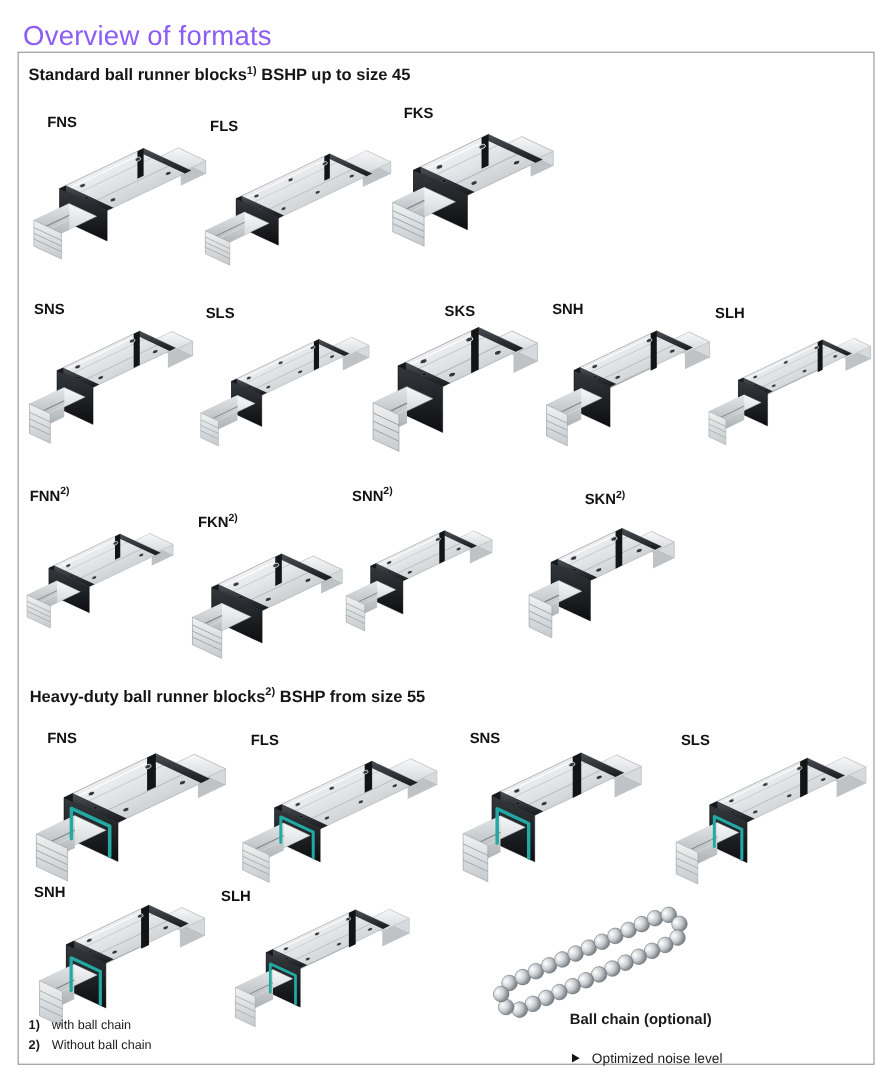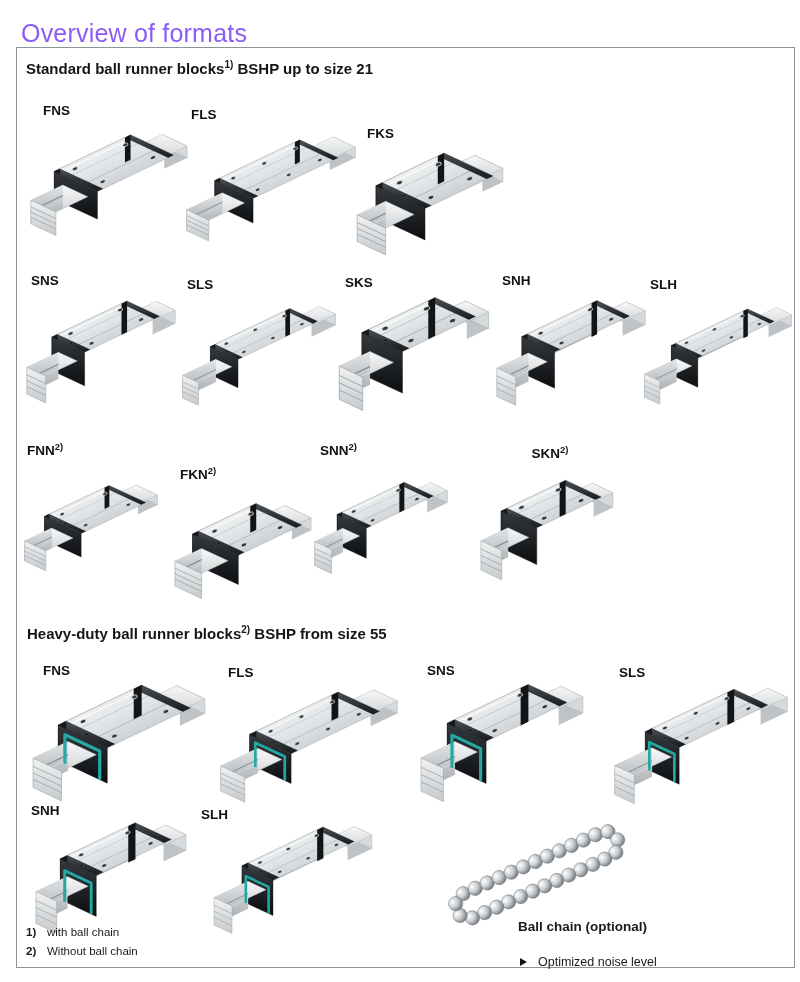--- a/index.html
+++ b/index.html
@@ -77,21 +77,21 @@
     </radialGradient>
   </defs>
 </svg>
 </div>
 
 <h1 class="page-title">Overview of formats</h1>
 
 <div class="panel">
 
   <div class="sec-heading h-std">
-    <span>Standard ball runner blocks</span><sup>1)</sup><span> BSHP up to size 21</span>
+    <span>Standard ball runner blocks</span><sup>1)</sup><span> BSHP up to size 45</span>
   </div>
 
   <div class="sec-heading h-hd">
     <span>Heavy-duty ball runner blocks</span><sup>2)</sup><span> BSHP from size 55</span>
   </div>
 
   <div id="figures">
       <div class="fig" style="left: 12px; top: 55px; width: 160px; height: 146px;">
         <div class="fig-label" style="padding-left: 14px;"><span>FNS</span><sup></sup></div>
         <div class="fig-img">
@@ -157,21 +157,21 @@
             <line x1="-34.3" y1="54.0" x2="-7.1" y2="66.7" stroke="#9aa0a3" stroke-width="0.8"></line>
             <ellipse cx="22.5" cy="-2.8" rx="3" ry="1.8" transform="rotate(-22 22.5 -2.8)" fill="#34383c" stroke="#eceeef" stroke-width="0.7"></ellipse>
             <ellipse cx="52.5" cy="11.2" rx="3" ry="1.8" transform="rotate(-22 52.5 11.2)" fill="#34383c" stroke="#eceeef" stroke-width="0.7"></ellipse>
             <ellipse cx="60.3" cy="-20.8" rx="3" ry="1.8" transform="rotate(-22 60.3 -20.8)" fill="#34383c" stroke="#eceeef" stroke-width="0.7"></ellipse>
             <ellipse cx="90.3" cy="-6.9" rx="3" ry="1.8" transform="rotate(-22 90.3 -6.9)" fill="#34383c" stroke="#eceeef" stroke-width="0.7"></ellipse>
             <ellipse cx="98.2" cy="-38.9" rx="3" ry="1.8" transform="rotate(-22 98.2 -38.9)" fill="#34383c" stroke="#eceeef" stroke-width="0.7"></ellipse>
             <ellipse cx="128.1" cy="-24.9" rx="3" ry="1.8" transform="rotate(-22 128.1 -24.9)" fill="#34383c" stroke="#eceeef" stroke-width="0.7"></ellipse>
           </svg>
         </div>
       </div>
-      <div class="fig" style="left: 338px; top: 78px; width: 150px; height: 138px;">
+      <div class="fig" style="left: 338px; top: 47px; width: 150px; height: 138px;">
         <div class="fig-label" style="padding-left: 12px;"><span>FKS</span><sup></sup></div>
         <div class="fig-img">
           <svg viewBox="-19.990399999999994 -33.08 143.1504 101.16879999999999" preserveAspectRatio="xMidYMid meet">
             <polygon points="101.6,-7.0 121.2,-16.4 121.2,-3.6 101.6,5.7" fill="#bfc3c6"></polygon>
             <polygon points="94.0,-29.0 121.2,-16.4 121.2,-3.6 94.0,-16.3" fill="#d6dadc" stroke="#a8acaf" stroke-width="0.4"></polygon>
             <polygon points="74.5,-19.7 94.0,-29.0 121.2,-16.4 101.6,-7.0" fill="url(#gRailTop)" stroke="#aab0b3" stroke-width="0.5"></polygon>
             <polygon points="0.0,0.0 65.1,-31.1 65.1,-6.1 0.0,25.0" fill="url(#gSide)" stroke="#888c8f" stroke-width="0.4"></polygon>
             <line x1="0.0" y1="13.8" x2="65.1" y2="-17.3" stroke="#7e8386" stroke-width="0.8"></line>
             <line x1="0.0" y1="3.8" x2="65.1" y2="-27.3" stroke="#f4f6f7" stroke-width="0.8"></line>
             <polygon points="0.0,0.0 65.1,-31.1 111.9,-9.2 46.8,21.8" fill="url(#gTop)" stroke="#9ca0a3" stroke-width="0.5"></polygon>
@@ -265,21 +265,21 @@
             <ellipse cx="20.6" cy="-3.7" rx="3" ry="1.8" transform="rotate(-22 20.6 -3.7)" fill="#34383c" stroke="#eceeef" stroke-width="0.7"></ellipse>
             <ellipse cx="43.6" cy="7.1" rx="3" ry="1.8" transform="rotate(-22 43.6 7.1)" fill="#34383c" stroke="#eceeef" stroke-width="0.7"></ellipse>
             <ellipse cx="58.4" cy="-21.8" rx="3" ry="1.8" transform="rotate(-22 58.4 -21.8)" fill="#34383c" stroke="#eceeef" stroke-width="0.7"></ellipse>
             <ellipse cx="81.4" cy="-11.0" rx="3" ry="1.8" transform="rotate(-22 81.4 -11.0)" fill="#34383c" stroke="#eceeef" stroke-width="0.7"></ellipse>
             <ellipse cx="96.2" cy="-39.8" rx="3" ry="1.8" transform="rotate(-22 96.2 -39.8)" fill="#34383c" stroke="#eceeef" stroke-width="0.7"></ellipse>
             <ellipse cx="119.3" cy="-29.1" rx="3" ry="1.8" transform="rotate(-22 119.3 -29.1)" fill="#34383c" stroke="#eceeef" stroke-width="0.7"></ellipse>
           </svg>
         </div>
       </div>
       <div class="fig" style="left: 320px; top: 227px; width: 154px; height: 140px;">
-        <div class="fig-label" style="padding-left: 8px;"><span>SKS</span><sup></sup></div>
+        <div class="fig-label" style="padding-left: 8px; text-align: center;"><span>SKS</span><sup></sup></div>
         <div class="fig-img">
           <svg viewBox="-22.150399999999998 -33.08 136.8864 104.2376" preserveAspectRatio="xMidYMid meet">
             <polygon points="93.2,-9.0 112.7,-18.3 112.7,-3.6 93.2,5.8" fill="#bfc3c6"></polygon>
             <polygon points="91.9,-28.1 112.7,-18.3 112.7,-3.6 91.9,-13.3" fill="#d6dadc" stroke="#a8acaf" stroke-width="0.4"></polygon>
             <polygon points="72.3,-18.8 91.9,-28.1 112.7,-18.3 93.2,-9.0" fill="url(#gRailTop)" stroke="#aab0b3" stroke-width="0.5"></polygon>
             <polygon points="0.0,0.0 65.1,-31.1 65.1,0.9 0.0,32.0" fill="url(#gSide)" stroke="#888c8f" stroke-width="0.4"></polygon>
             <line x1="0.0" y1="17.6" x2="65.1" y2="-13.5" stroke="#7e8386" stroke-width="0.8"></line>
             <line x1="0.0" y1="4.8" x2="65.1" y2="-26.3" stroke="#f4f6f7" stroke-width="0.8"></line>
             <polygon points="0.0,0.0 65.1,-31.1 101.1,-14.3 36.0,16.8" fill="url(#gTop)" stroke="#9ca0a3" stroke-width="0.5"></polygon>
             <line x1="3.6" y1="1.7" x2="68.7" y2="-29.4" stroke="#ffffff" stroke-width="1"></line>

